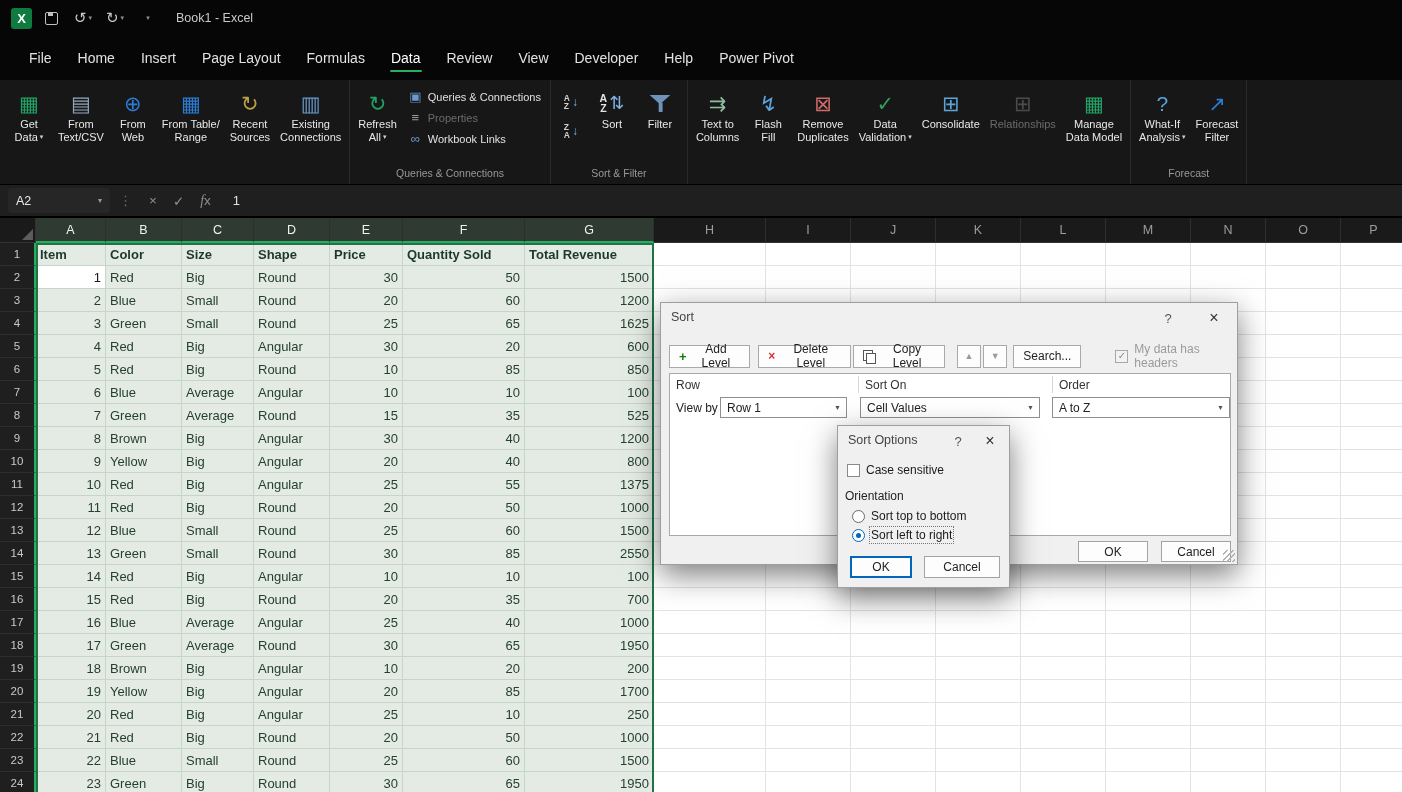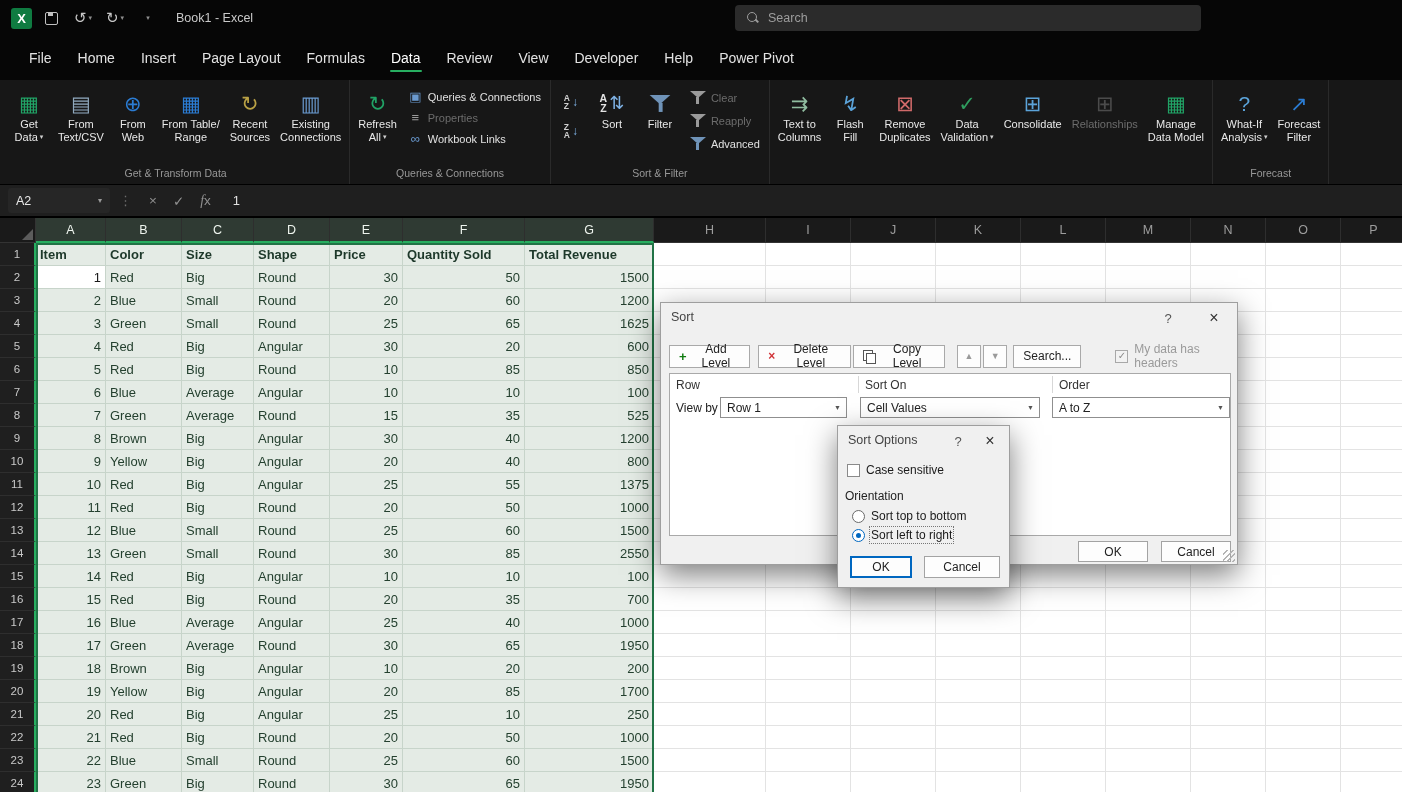--- a/index.html
+++ b/index.html
@@ -138,24 +138,20 @@
     <div class="excel-logo">X</div>
     <div class="qbtn">
         <span class="floppy"></span>
       </div>
     <div class="qbtn">↺<span class="qcaret">▾</span></div>
     <div class="qbtn">↻<span class="qcaret">▾</span></div>
     <div class="qbtn">
         <span class="qcaret">▾</span>
       </div>
     <div class="doc-title">Book1 - Excel</div>
-    <div class="searchbox">
-      <span class="mag"></span>
-      <span>Search</span>
-    </div>
   </div>
 
   <div class="tabsrow">
       <div class="tab">File</div>
       <div class="tab">Home</div>
       <div class="tab">Insert</div>
       <div class="tab">Page Layout</div>
       <div class="tab">Formulas</div>
       <div class="tab active">Data</div>
       <div class="tab">Review</div>
@@ -204,21 +200,20 @@
             <span class="bline">Sources</span>
           </div>
           <div class="bigbtn">
             <span class="ricon">
               <span class="gly" style="color: rgb(106, 154, 208);">▥</span>
             </span>
             <span class="bline">Existing</span>
             <span class="bline">Connections</span>
           </div>
         </div>
-        <div class="rlabel">Get &amp; Transform Data</div>
       </div>
       <div class="rgroup">
         <div class="rcontent">
           <div class="bigbtn">
             <span class="ricon">
               <span class="gly" style="color: rgb(33, 163, 102);">↻</span>
             </span>
             <span class="bline">Refresh</span>
             <span class="bline">All<span class="caret">▾</span></span>
           </div>
@@ -271,34 +266,20 @@
                 <span class="azarr">⇅</span>
               </span>
             </span>
             <span class="bline">Sort</span>
           </div>
           <div class="bigbtn">
             <span class="ricon">
               <span class="funnel bigf" style="--c: #6f93b8;"></span>
             </span>
             <span class="bline">Filter</span>
-          </div>
-          <div class="rstack">
-            <div class="smallbtn disabled">
-              <span class="funnel" style="--c: #9a9a9a;"></span>
-              <span>Clear</span>
-            </div>
-            <div class="smallbtn disabled">
-              <span class="funnel" style="--c: #9a9a9a;"></span>
-              <span>Reapply</span>
-            </div>
-            <div class="smallbtn">
-              <span class="funnel" style="--c: #6f93b8;"></span>
-              <span>Advanced</span>
-            </div>
           </div>
         </div>
         <div class="rlabel">Sort &amp; Filter</div>
       </div>
       <div class="rgroup">
         <div class="rcontent">
           <div class="bigbtn">
             <span class="ricon">
               <span class="gly" style="color: rgb(143, 188, 159);">⇉</span>
             </span>

